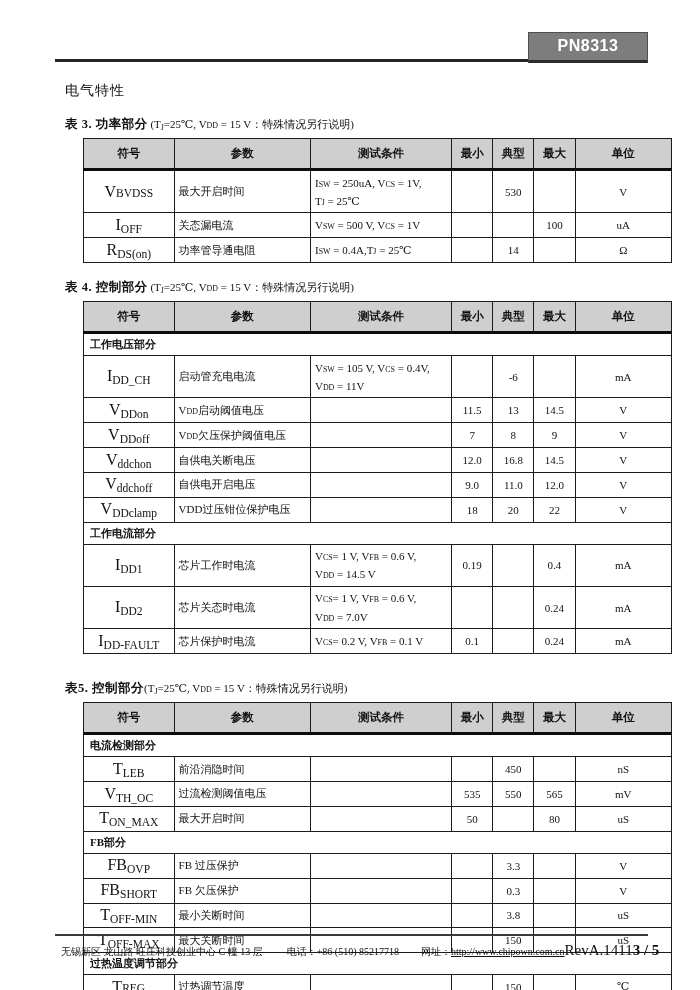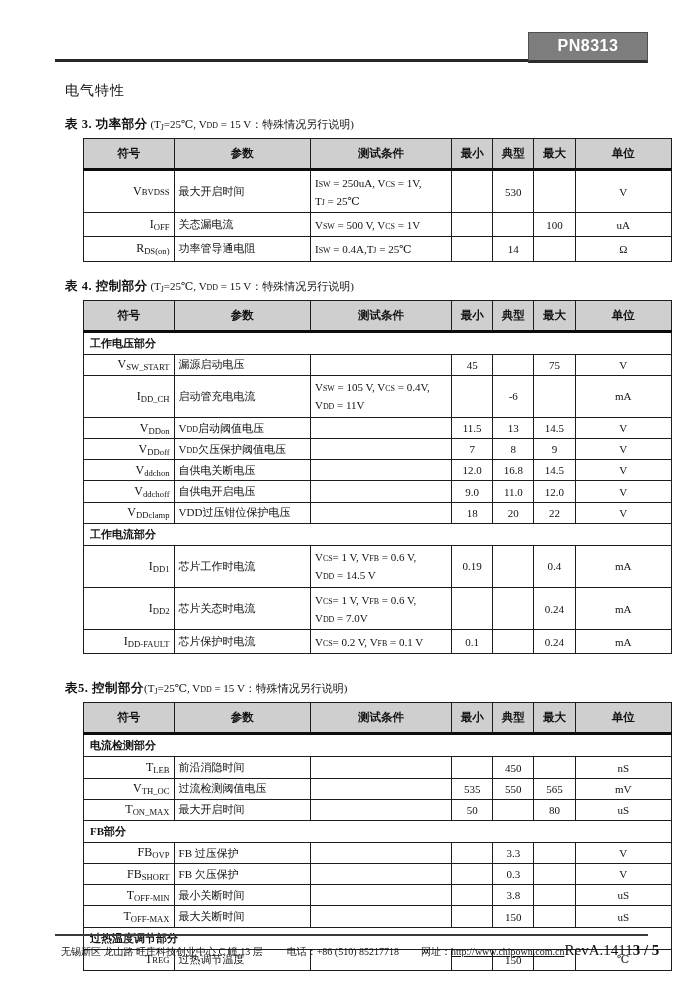--- a/index.html
+++ b/index.html
@@ -46,21 +46,21 @@
     font-weight:bold;font-size:11.5px;
     padding:7px 2px;
   }
   table.spec td{
     border:1px solid #1c1c1c;
     padding:2.5px 4px;
     height:15px;
     vertical-align:middle;
   }
   tr.sec td{font-weight:bold;text-align:left;padding:3px 6px;font-size:11px;}
-  td.sym{text-align:right;font-size:12px;}
+  td.sym{text-align:center;font-size:16px;}
   td.par{text-align:left;padding-left:8px;}
   td.cnd{text-align:left;padding-left:8px;line-height:1.65;}
   td.num{text-align:center;}
   .sc{font-size:.72em;}
   .sb{font-size:.72em;vertical-align:-0.25em;}
   
   .footer{
     position:absolute;left:55px;right:52px;top:934px;
     border-top:2.5px solid #3a3a3a;
     padding-top:6px;
@@ -162,29 +162,20 @@
               <th>典型</th>
               <th>最大</th>
               <th>单位</th>
             </tr>
           </thead>
           <tbody>
             <tr class="sec">
               <td colspan="7">工作电压部分</td>
             </tr>
             <tr>
-              <td class="sym">V<span class="sb">SW_START</span></td>
-              <td class="par">漏源启动电压</td>
-              <td class="cnd"></td>
-              <td class="num">45</td>
-              <td class="num"></td>
-              <td class="num">75</td>
-              <td class="num">V</td>
-            </tr>
-            <tr>
               <td class="sym">I<span class="sb">DD_CH</span></td>
               <td class="par">启动管充电电流</td>
               <td class="cnd">V<span class="sc">SW</span> = 105 V, V<span class="sc">CS</span> = 0.4V,<br>V<span class="sc">DD</span> = 11V</td>
               <td class="num"></td>
               <td class="num">-6</td>
               <td class="num"></td>
               <td class="num">mA</td>
             </tr>
             <tr>
               <td class="sym">V<span class="sb">DDon</span></td>

